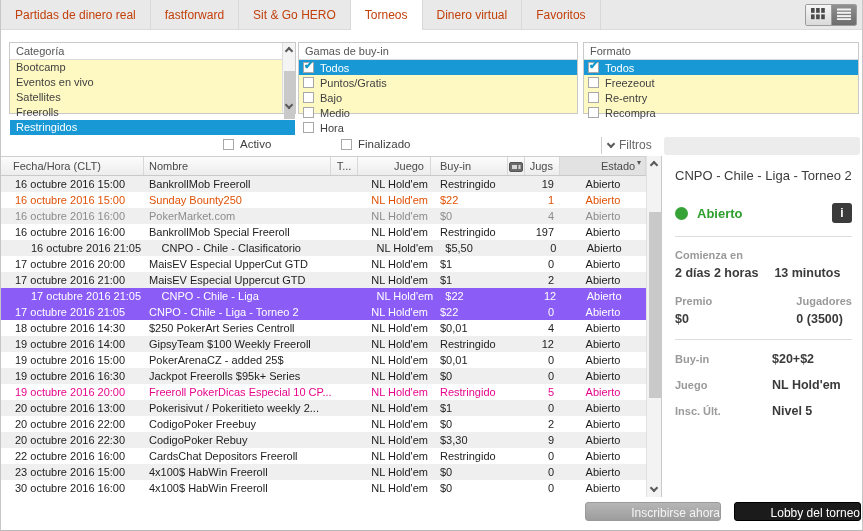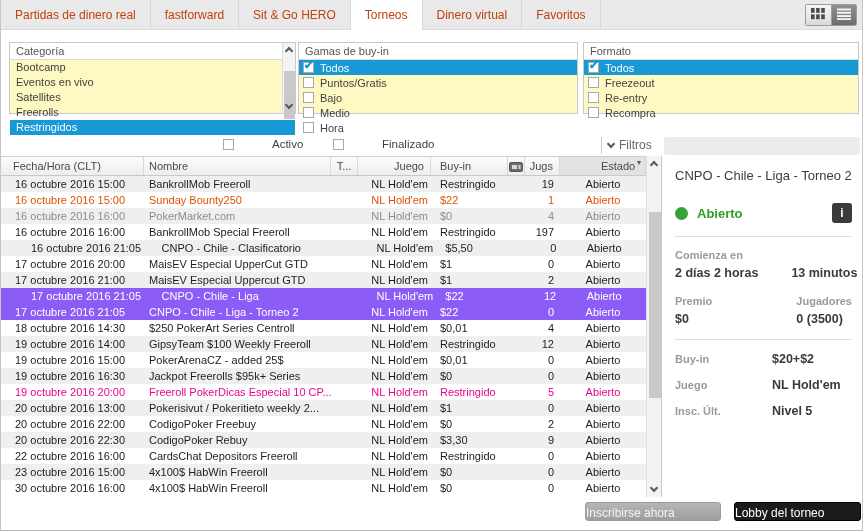--- a/index.html
+++ b/index.html
@@ -43,23 +43,23 @@
     background: #f4f4f4; border-left: 1px solid #ddd; }
   .cat-scroll .thumb { position: absolute; left: 1px; top: 28px; width: 11px; height: 48px; background: #c9c9c9; }
   
   .chev { display: inline-block; width: 6px; height: 6px; border-left: 2px solid #5a5a5a; border-bottom: 2px solid #5a5a5a; }
   .chev.up   { transform: rotate(135deg); }
   .chev.down { transform: rotate(-45deg); }
   .cat-scroll .chev, .tbl-scroll .chev { position: absolute; left: 3px; }
   .cat-scroll .chev.up { top: 5px; } .cat-scroll .chev.down { bottom: 5px; }
   
   .mid-row { position: absolute; top: 136px; left: 0; width: 660px; height: 20px; }
-  .mid-check { position: absolute; display: flex; align-items: center; font-size: 11.5px; color: #3f3f3f; gap: 32px; }
+  .mid-check { position: absolute; display: flex; align-items: center; font-size: 11.5px; color: #3f3f3f; }
   .mid-activo { left: 218px; top: 2px; }
-  .mid-finalizado { left: 328px; top: 2px; }
+  .mid-finalizado { left: 336px; top: 2px; }
   .mid-divider { position: absolute; left: 600px; top: 1px; height: 17px; border-left: 1px solid #ccc; }
   .filtros { position: absolute; left: 607px; top: 2px; display: flex; align-items: center;
     font-size: 12px; color: #666; justify-content: space-between; }
   .filtros .chev.down { margin-right: 5px; margin-top: -3px; }
   .filtros-box { position: absolute; left: 663px; top: 1px; width: 196px; height: 18px;
     background: #ececec; border-radius: 3px; }
   
   .thead { position: absolute; left: 0; top: 156px; width: 645px; height: 20px; display: flex;
     background: linear-gradient(#fcfcfc,#ededed); border-top: 1px solid #cfcfcf; border-bottom: 1px solid #c9c9c9;
     font-size: 11px; color: #4a4a4a; line-height: 18px; }
@@ -95,30 +95,30 @@
     background: #fff; border-left: 1px solid #c9c9c9; padding: 12px 12px 0 13px; }
   .detail-title { font-size: 13px; color: #3c3c3c; white-space: nowrap; overflow: hidden; }
   .status-row { margin-top: 20px; display: flex; align-items: center; }
   .status-dot { width: 13px; height: 13px; border-radius: 50%; background: #36a336; }
   .status-label { margin-left: 9px; font-size: 13px; font-weight: bold; color: #2e9e2e; }
   .info-btn { margin-left: auto; width: 20px; height: 20px; background: #3b3b3b; border-radius: 3px;
     color: #fff; font-weight: bold; font-size: 12px; text-align: center; line-height: 20px; }
   .hr { border-top: 1px solid #ddd; margin: 13px 0 12px 0; }
   .lbl { font-size: 11px; font-weight: bold; color: #9a9a9a; }
   .val { font-size: 12.5px; font-weight: bold; color: #3b3b3b; margin-top: 5px; white-space: nowrap; }
-  .time-row { display: flex; gap: 17px; }
+  .time-row { display: flex; }
   .time-row .val { margin-right: 16px; }
   .stats { display: flex; margin-top: 15px; gap: 44px; }
   .stat1 { width: 97px; }
   .field-row { display: flex; align-items: baseline; margin-bottom: 12px; }
   .field-row .lbl { width: 97px; flex: 0 0 auto; }
   .field-row .val { margin-top: 0; }
   
   .btn { position: absolute; top: 502px; height: 19px; border-radius: 3px; font-size: 12px;
-    text-align: left; line-height: 20px; white-space: nowrap; }
+    text-align: right; line-height: 20px; white-space: nowrap; }
   .btn-register { left: 584px; width: 136px; background: linear-gradient(#b6b6b6,#9d9d9d);
     border: 1px solid #9a9a9a; color: #f4f4f4; }
   .btn-lobby { left: 733px; width: 127px; background: #1b1b1b; border: 1px solid #000; color: #fff; }
 </style>
 </head>
 <body>
 
 <div class="tabbar">
   <div style="display:flex;">
       <div class="tab">Partidas de dinero real</div>

